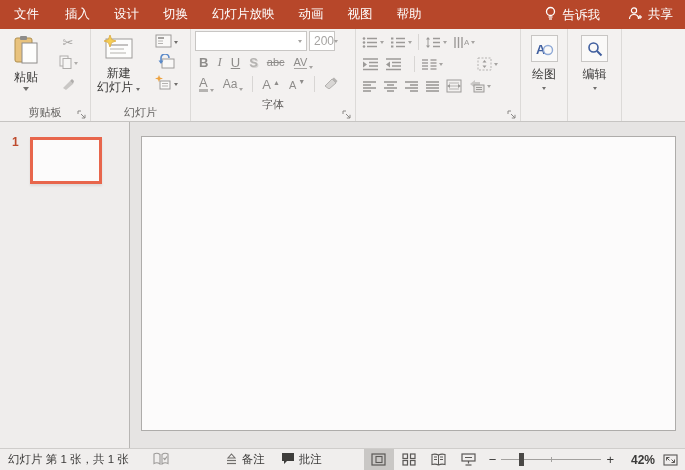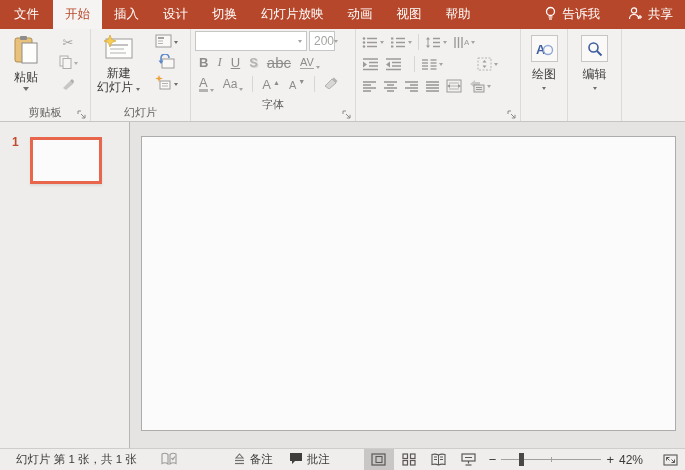--- a/index.html
+++ b/index.html
@@ -7,21 +7,21 @@
     font-family:"Liberation Sans","DejaVu Sans",sans-serif; }
   body { background:#E6E4E3; }
 
   
   .tabbar { height:29px; background:#B7472A; display:flex; align-items:stretch;
     color:#fff; font-size:12.5px; }
   .tab { padding:0 12px; display:flex; align-items:center; cursor:default; white-space:nowrap; }
   .tab.file { padding:8px 14px; }
   .tab.active { background:#F6F4F3; color:#B7472A; }
   .tab-right { margin-left:auto; display:flex; align-items:center; }
-  .tellme { display:flex; align-items:center; gap:6px; padding:0 10px; }
+  .tellme { display:flex; align-items:flex-end; gap:6px; padding:0 10px; }
   .share { display:flex; align-items:center; gap:5px; padding:0 12px 0 18px; }
 
   
   .ribbon { height:93px; background:#F3F1F0; border-bottom:1px solid #C6C4C2;
     display:flex; }
   .rgroup { border-right:1px solid #DCDAD8; display:flex; flex-direction:column; position:relative; }
   .rgroup-content { flex:1; display:flex; padding:3px 2px 0 2px; }
   .rgroup-label { height:18px; display:flex; align-items:center; justify-content:center;
     font-size:11px; color:#605E5C; }
   .launcher { position:absolute; right:2px; bottom:3px; width:11px; height:11px; opacity:.8; }
@@ -63,39 +63,38 @@
   .slide-num { position:absolute; left:12px; top:13px; font-size:12px; font-weight:bold; color:#BE4B2D; }
   .thumb { position:absolute; left:30px; top:15px; width:72px; height:47px;
     background:#FCFBFB; border:3px solid #E8664C; box-shadow:0 2px 2px rgba(0,0,0,.08); }
   .main { flex:1; background:#E6E4E3; position:relative; }
   .canvas { position:absolute; left:11px; top:14px; width:535px; height:295px;
     background:#FCFBFB; border:1px solid #AEACAA; }
 
   
   .statusbar { height:22px; background:#F0EEED; border-top:1px solid #CFCDCB;
     display:flex; align-items:center; font-size:11.5px; color:#3B3A39; }
-  .sb-info { margin-left:16px; white-space:nowrap; }
+  .sb-info { margin-left:8px; white-space:nowrap; }
   .sb-ic { display:flex; align-items:center; gap:4px; }
   .viewbtns { display:flex; margin-left:auto; }
   .viewbtn { width:30px; height:22px; display:flex; align-items:center; justify-content:center; }
   .viewbtn.active { background:#C9C7C5; }
   .zoomer { display:flex; align-items:center; }
   .zoom-sign { font-size:13px; color:#3B3A39; padding:0 5px; }
   .ztrack { width:100px; height:1px; background:#A3A19F; position:relative; }
   .ztick { position:absolute; left:50%; top:-2px; width:1px; height:5px; background:#A3A19F; }
   .zhandle { position:absolute; left:18px; top:-6px; width:5px; height:13px; background:#4A4846; }
-  .zoom-val { width:36px; text-align:left; font-size:12px; margin-right:8px; }
+  .zoom-val { width:36px; text-align:right; font-size:12px; margin-right:8px;font-weight:bold; }
   .fit { margin-right:7px; display:flex; }
 </style>
 </head>
 <body>
 
 <div class="tabbar">
   <div class="tab file">文件</div>
-  <div class="tab active">开始</div>
   <div class="tab">插入</div>
   <div class="tab">设计</div>
   <div class="tab">切换</div>
   <div class="tab">幻灯片放映</div>
   <div class="tab">动画</div>
   <div class="tab">视图</div>
   <div class="tab">帮助</div>
   <div class="tab-right">
     <div class="tellme">
       <span>
@@ -234,21 +233,21 @@
         <div class="combo" style="width:26px">
           <span>200</span>
           <span class="dd sm" style="border-top-color:#A6A4A2"></span>
         </div>
       </div>
       <div class="fx-row">
         <span style="font-weight:bold">B</span>
         <span style="font-style:italic;font-family:'Liberation Serif',serif">I</span>
         <span style="text-decoration:underline">U</span>
         <span style="font-weight:bold;color:#B5B3B1;text-shadow:1px 1px 0 #D8D6D4">S</span>
-        <span style="font-size:15px;text-decoration:line-through">abc</span>
+        <span style="font-size:11px;text-decoration:line-through">abc</span>
         <span class="fx">
           <span style="font-size:11px;border-bottom:1px solid #A6A4A2">AV</span>
           <span class="dd sm" style="border-top-color:#A6A4A2"></span>
         </span>
       </div>
       <div class="fx-row">
         <span class="fx">
           <span style="border-bottom:3px solid #B5B3B1;line-height:13px">A</span>
           <span class="dd sm" style="border-top-color:#A6A4A2"></span>
         </span>

